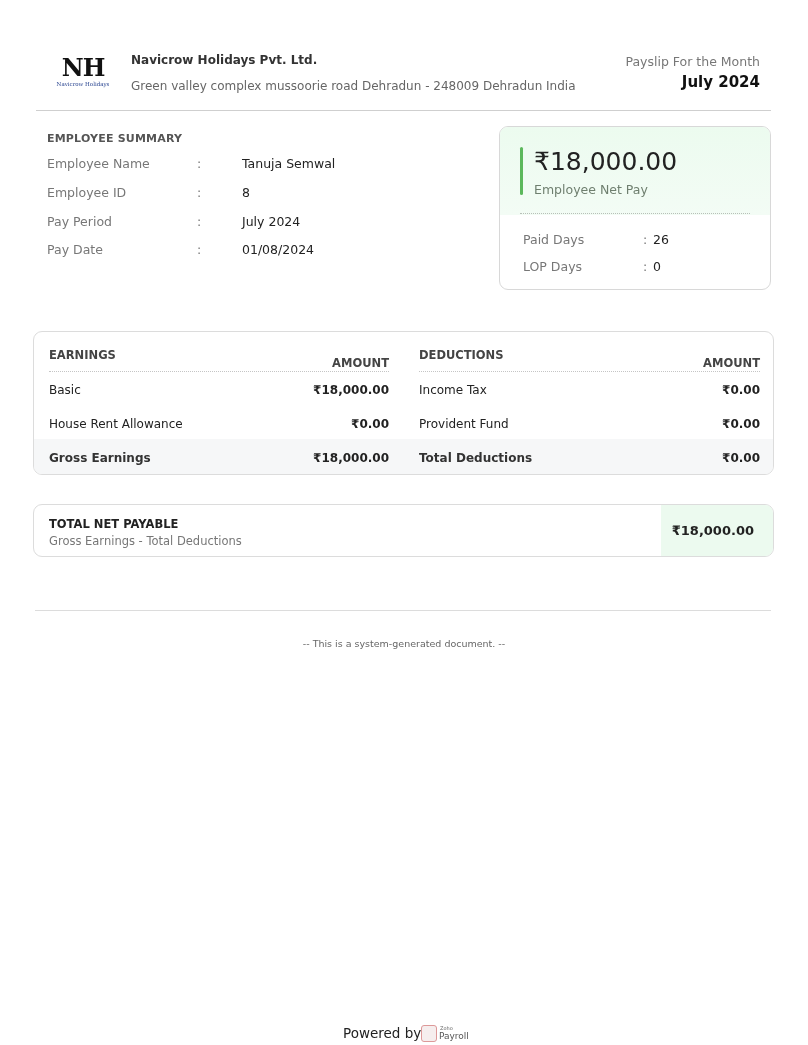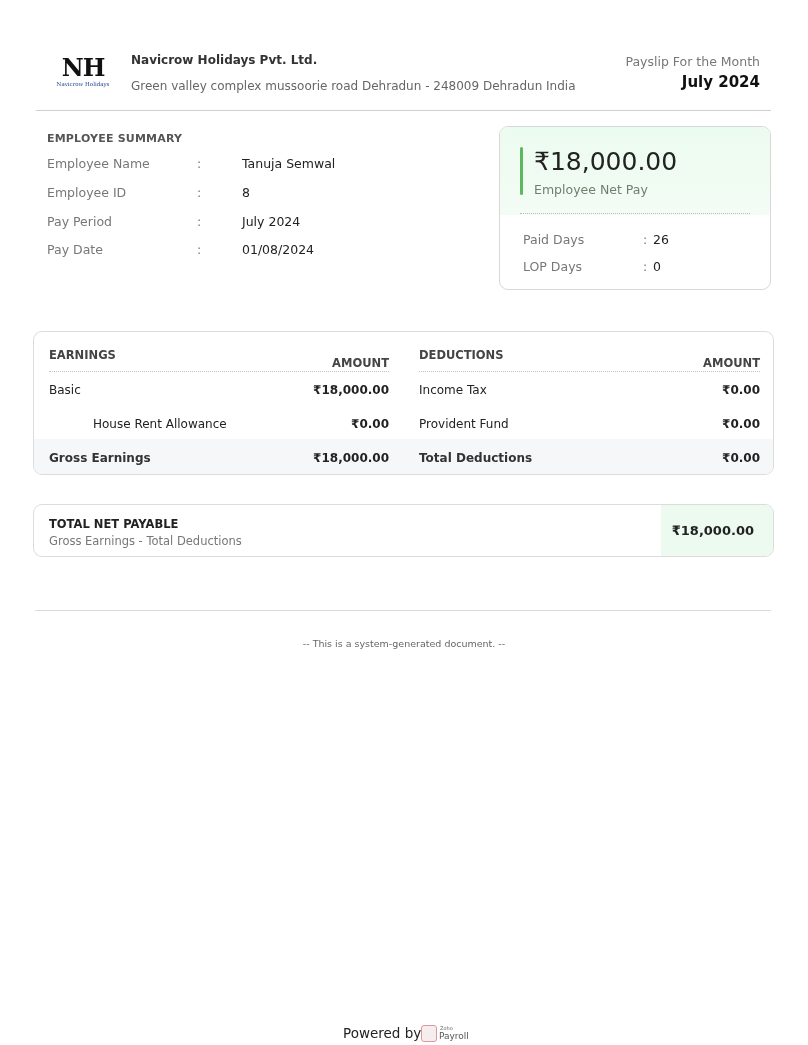--- a/index.html
+++ b/index.html
@@ -139,21 +139,21 @@
     <div class="foot-bg"></div>
 
     <div class="col earn">
       <div class="hdr l">EARNINGS</div>
       <div class="hdr r">AMOUNT</div>
       <div class="dots"></div>
       <div class="line" style="top:51px;">
         <span class="n">Basic</span>
         <span class="v">₹18,000.00</span>
       </div>
-      <div class="line" style="top:85px;margin-left:44px;">
+      <div class="line" style="top:85px;">
         <span class="n">House Rent Allowance</span>
         <span class="v">₹0.00</span>
       </div>
       <div class="line total" style="top:119px;">
         <span class="n">Gross Earnings</span>
         <span class="v">₹18,000.00</span>
       </div>
     </div>
 
     <div class="col ded">

